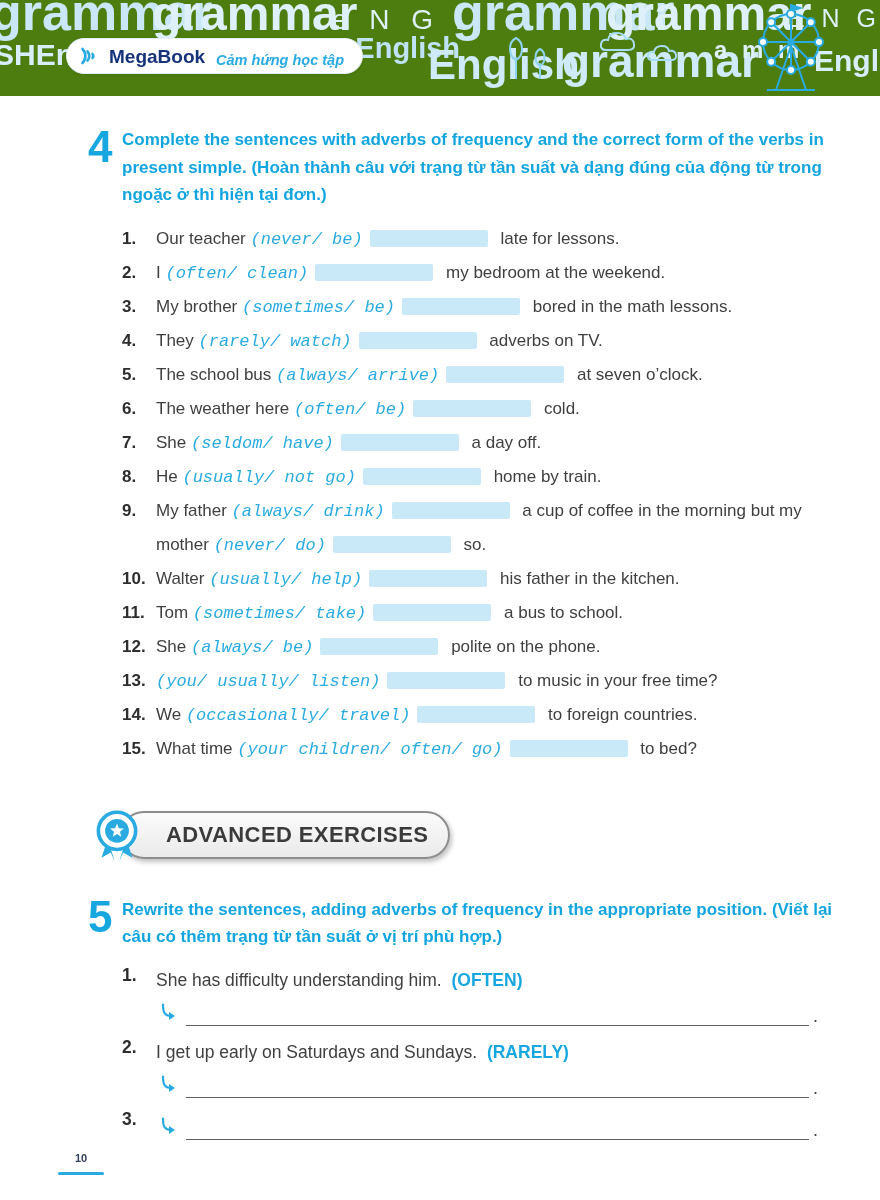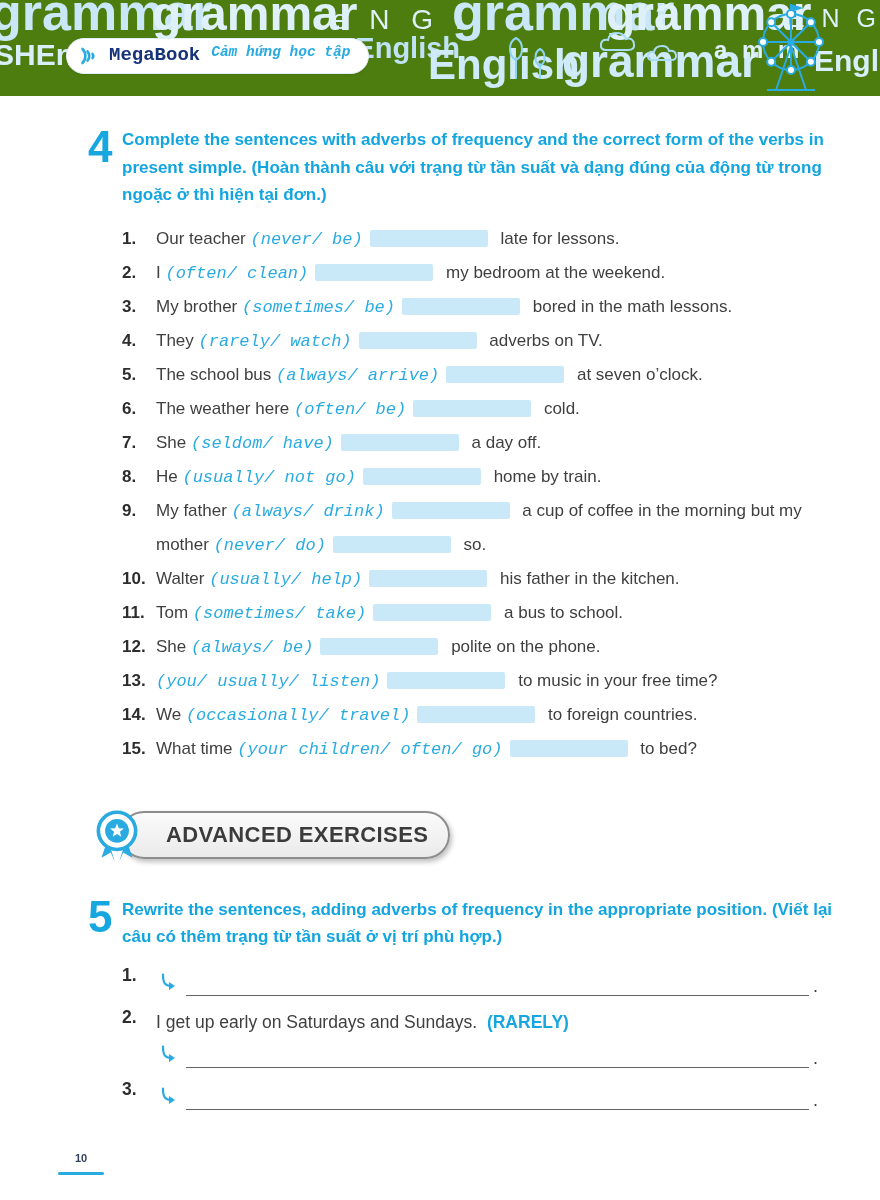--- a/index.html
+++ b/index.html
@@ -19,23 +19,23 @@
   .wm-4{left:606px;top:-10px;font-size:48px;color:#def1fa;}
   .wm-5{left:788px;top:6px;font-size:25px;color:#def1fa;letter-spacing:5px;font-weight:400;}
   .wm-6{left:-6px;top:40px;font-size:30px;color:#d8eefa;}
   .wm-7{left:336px;top:34px;font-size:29px;color:#bfe3f4;}
   .wm-8{left:428px;top:44px;font-size:42px;color:#cfeaf8;}
   .wm-9{left:562px;top:38px;font-size:46px;color:#cfeaf8;}
   .wm-10{left:714px;top:38px;font-size:24px;color:#def1fa;letter-spacing:4px;}
   .wm-11{left:814px;top:46px;font-size:30px;color:#d8eefa;}
   .logo-pill{
     position:absolute;left:66px;top:38px;z-index:5;
-    display:flex;align-items:flex-start;gap:8px;background:#fff;
+    display:flex;align-items:flex-end;gap:8px;background:#fff;
     padding:5px 18px 5px 10px;border-radius:20px;
-    border:1px solid #e2eef6;box-shadow:0 1px 3px rgba(0,0,0,0.07);font-family:Liberation Mono, monospace;
+    border:1px solid #e2eef6;box-shadow:0 1px 3px rgba(0,0,0,0.07);
   }
   .logo-text{font-weight:700;color:#16337a;font-size:19px;}
   .logo-tagline{color:#29ABE2;font-style:italic;font-size:14.5px;font-weight:700;margin-left:3px;}
   .hdr-icon{position:absolute;z-index:2;}
   .icon-trees{left:502px;top:34px;}
   .icon-clouds{left:596px;top:24px;}
   .icon-wheel{left:752px;top:4px;}
   
   .exercise{padding-left:88px;}
   .ex4{margin-top:28px;}
@@ -241,20 +241,21 @@
 
 <div class="exercise ex5">
   <div class="ex-head">
     <span class="ex-num">5</span>
     <p class="ex-instr"><span class="instr-en">Rewrite the sentences, adding adverbs of frequency in the appropriate position. </span><span class="instr-vi">(Viết lại câu có thêm trạng từ tần suất ở vị trí phù hợp.)</span></p>
   </div>
   <div class="rw-list">
       <div class="rw-item">
         <span class="q-num">1.</span>
         <div class="rw-body">
+          <div class="rw-sentence"><span>She has difficulty understanding him. </span><span class="rw-adverb">(OFTEN)</span></div>
           <div class="rw-answer">
             <span class="rw-arrow"><svg width="18" height="18" viewBox="0 0 18 18">
                 <path d="M5 1.5 C5 10 7 13 13 13" fill="none" stroke="#29ABE2" stroke-width="2.2" stroke-linecap="round"></path>
                 <path d="M11 9 L17 13 L11 17 Z" fill="#29ABE2"></path>
               </svg></span>
             <span class="rw-line"></span>
             <span class="rw-dot">.</span>
           </div>
         </div>
       </div>

